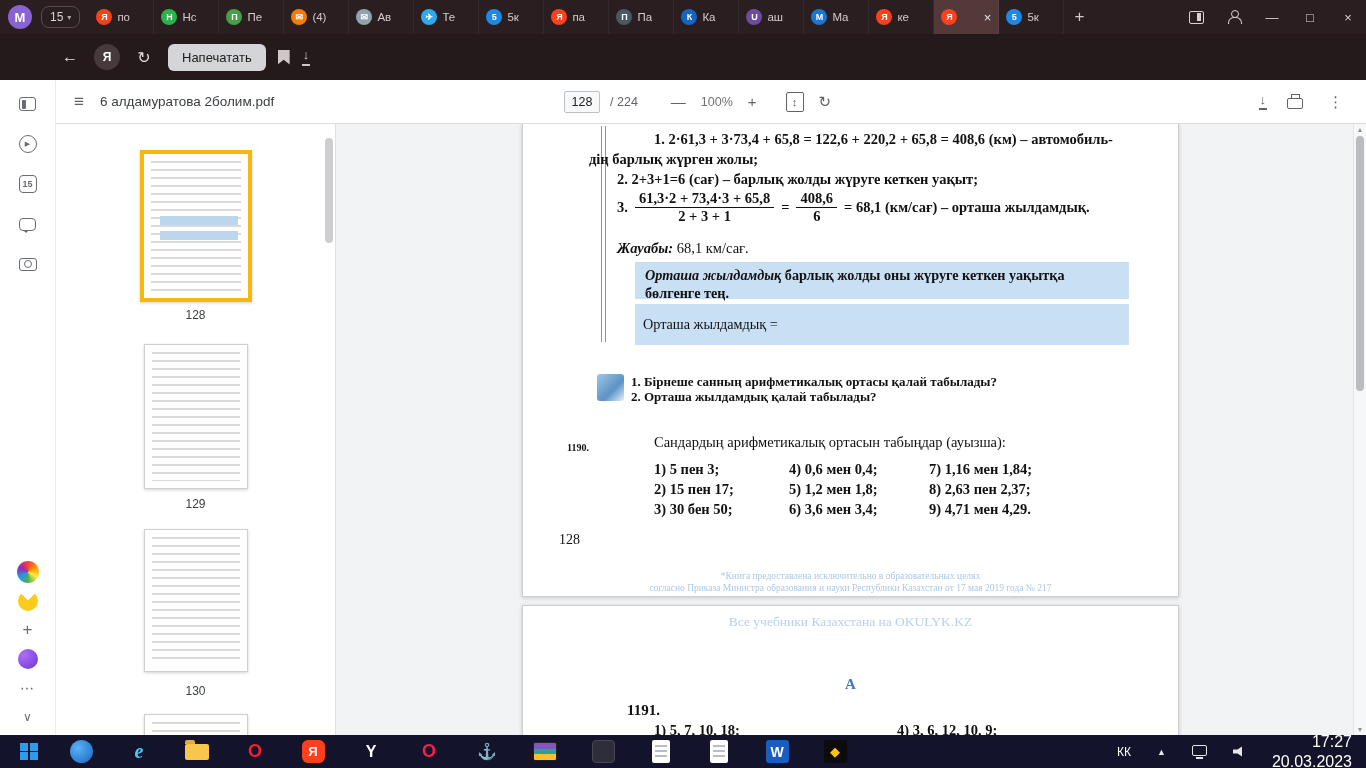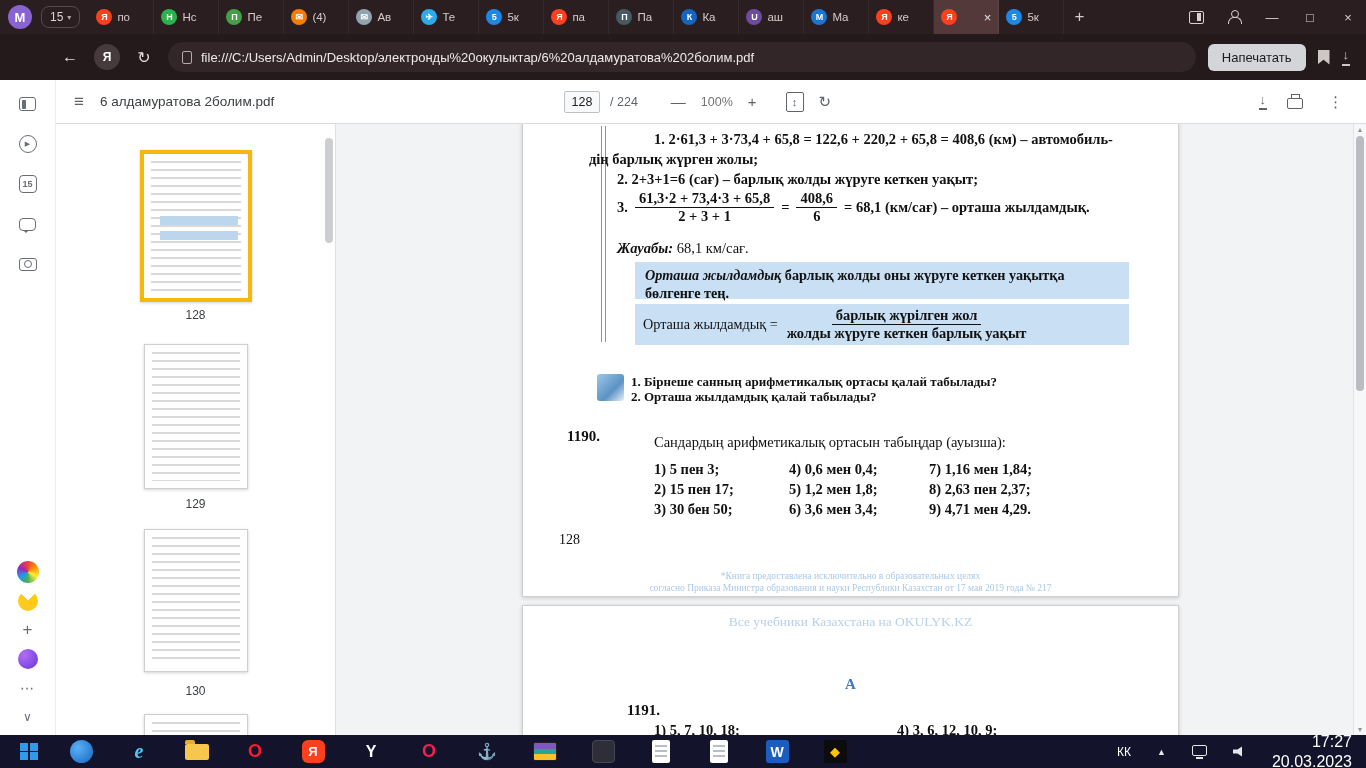--- a/index.html
+++ b/index.html
@@ -215,24 +215,20 @@
     <div class="tbr-zone">—</div>
     <div class="tbr-zone">□</div>
     <div class="tbr-zone">×</div>
   </div>
 </div>
 
 <div class="navbar">
   <span class="nav-ic">←</span>
   <span class="yabtn">Я</span>
   <span class="nav-ic">↻</span>
-  <div class="urlbar">
-    <span class="doc-ic"></span>
-    <span>file:///C:/Users/Admin/Desktop/электронды%20окулыктар/6%20алдамуратова%202болим.pdf</span>
-  </div>
   <span class="printbtn">Напечатать</span>
   <span class="flag-ic"></span>
   <span class="dl-ic">↓</span>
 </div>
 
 <div class="main">
 
   <div class="sidebar">
     <div class="sb-it">
         <span class="sb-panels"></span>
@@ -338,31 +334,27 @@
           <div class="tl" style="left:94px;top:115px">
             <span class="bi">Жауабы:</span> <span>68,1 км/сағ.</span>
           </div>
 
           <div class="bluebox" style="left:112px;top:138px;width:494px;height:37px;padding:4px 10px;white-space:normal">
             <span class="bi">Орташа жылдамдық</span><span class="b"> барлық жолды оны жүруге кеткен уақытқа бөлгенге тең.</span>
           </div>
 
           <div class="bluebox" style="left:112px;top:180px;width:494px;height:41px;display:flex;align-items:center;gap:9px;padding:0 8px">
             <span>Орташа жылдамдық =</span>
-            <span class="frac">
-                <span class="num b">барлық жүрілген жол</span>
-                <span class="den b">жолды жүруге кеткен барлық уақыт</span>
-              </span>
           </div>
 
           <div class="qicon"></div>
           <div class="tl qb" style="left:108px;top:250px">1. Бірнеше санның арифметикалық ортасы қалай табылады?</div>
           <div class="tl qb" style="left:108px;top:265px">2. Орташа жылдамдық қалай табылады?</div>
 
-          <div class="tl b" style="left:44px;top:303px;font-size:15px">1190.</div>
+          <div class="tl b" style="left:44px;top:317px;font-size:10px">1190.</div>
           <div class="tl" style="left:131px;top:309px">Сандардың арифметикалық ортасын табыңдар (ауызша):</div>
 
           <div class="tl b" style="left:131px;top:336px">1) 5 пен 3;</div>
           <div class="tl b" style="left:266px;top:336px">4) 0,6 мен 0,4;</div>
           <div class="tl b" style="left:406px;top:336px">7) 1,16 мен 1,84;</div>
           <div class="tl b" style="left:131px;top:356px">2) 15 пен 17;</div>
           <div class="tl b" style="left:266px;top:356px">5) 1,2 мен 1,8;</div>
           <div class="tl b" style="left:406px;top:356px">8) 2,63 пен 2,37;</div>
           <div class="tl b" style="left:131px;top:376px">3) 30 бен 50;</div>
           <div class="tl b" style="left:266px;top:376px">6) 3,6 мен 3,4;</div>

